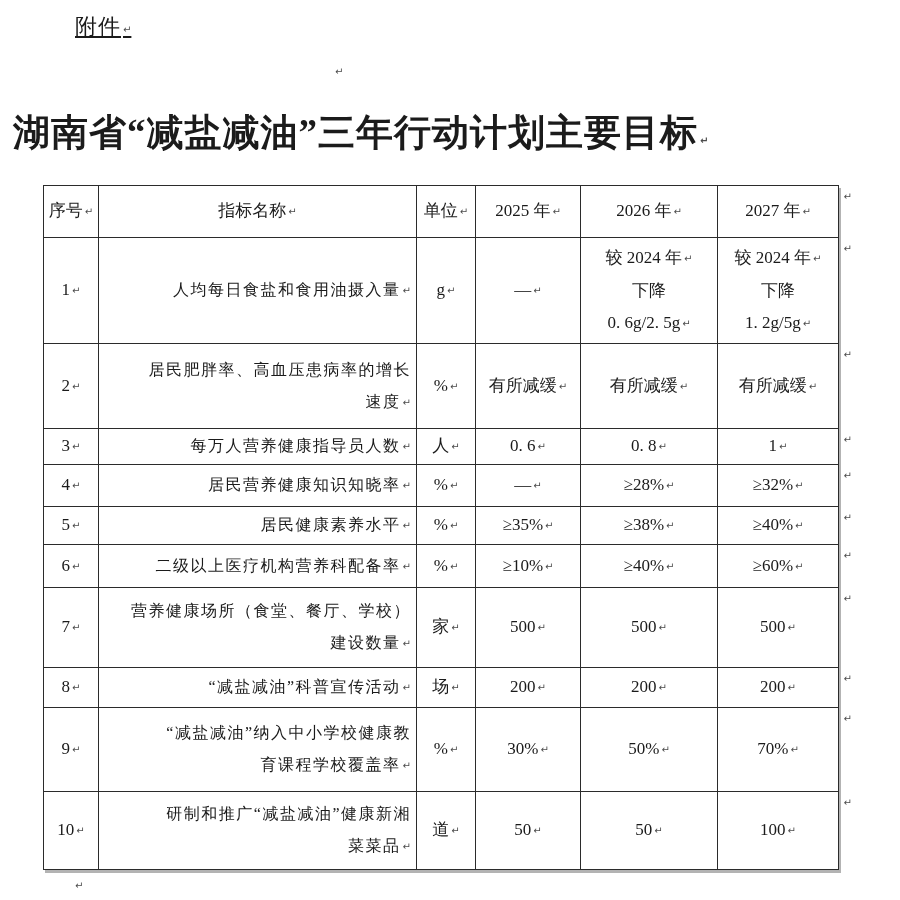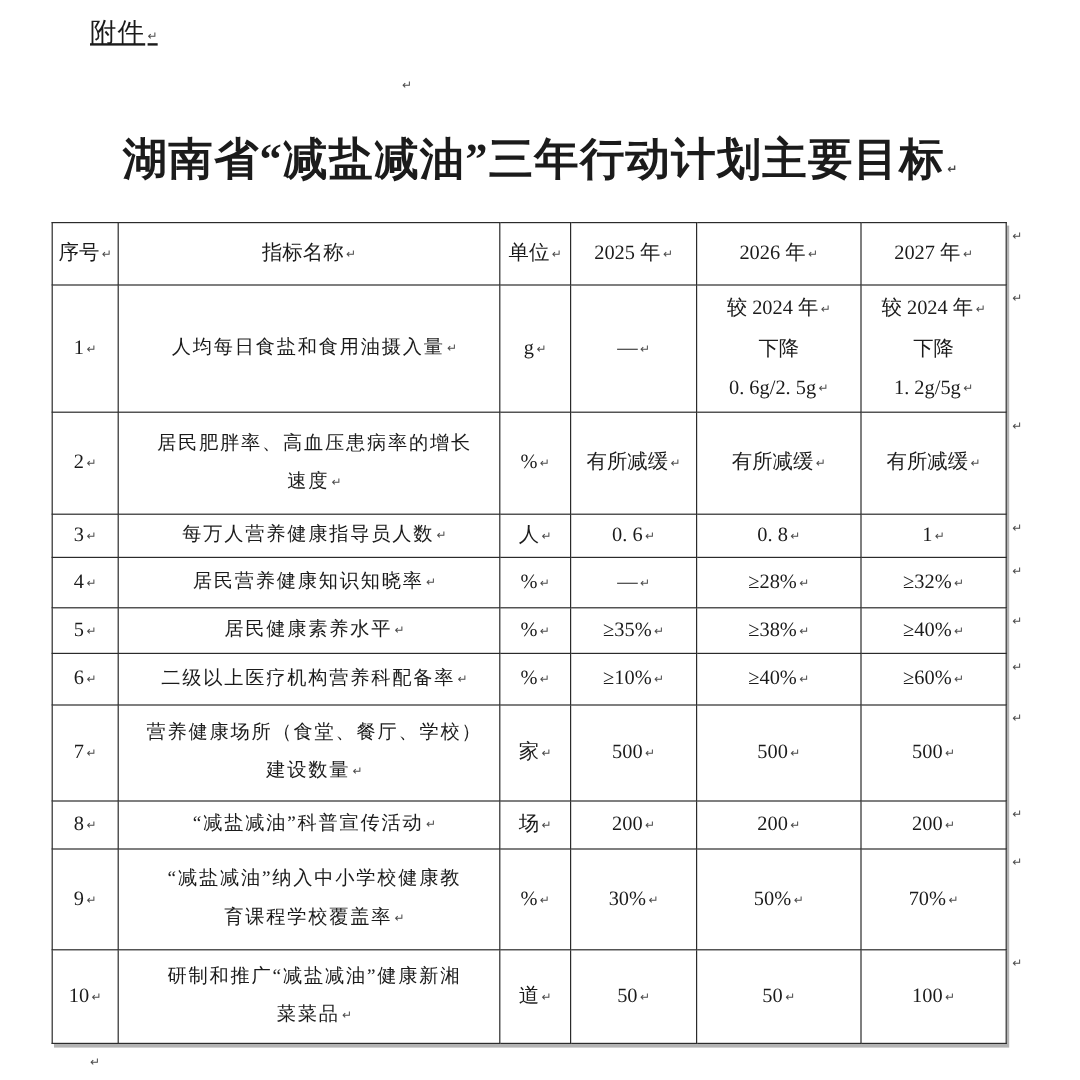--- a/index.html
+++ b/index.html
@@ -15,38 +15,38 @@
 
   .attachment {
     position:absolute; left:75px; top:12px;
     font-size:22px; letter-spacing:1px;text-decoration:underline;
   }
   .stray-mark { position:absolute; left:333px; top:62px; }
   .below-mark { position:absolute; left:73px; top:876px; }
 
   .doc-title {
     position:absolute; top:108px; left:0; width:100%;
-    text-align:center; font-size:37px; font-weight:bold;
-    letter-spacing:1px; white-space:nowrap;
+    text-align:left; font-size:37px; font-weight:bold;
+    letter-spacing:1px; white-space:nowrap;padding-left:13px;
   }
 
   table.goals {
     position:absolute; left:43px; top:185px;
     width:795px; border-collapse:collapse; table-layout:fixed;
     box-shadow:2px 3px 0 #b3b3b3;
   }
   .goals th, .goals td {
     border:1.6px solid #2b2b2b;
     text-align:center; vertical-align:middle;
     font-weight:normal; font-size:17px; line-height:32px;
     position:relative; overflow:visible;
     padding:0;
   }
   .goals td.name {
-    text-align:center; padding-left:14px; padding-right:5px;
+    text-align:right; padding-left:14px; padding-right:5px;
     letter-spacing:1.5px; font-size:16px;
   }
   .goals thead tr { height:52px; }
   .goals tbody tr:nth-child(1)  { height:106px; }
   .goals tbody tr:nth-child(2)  { height:85px; }
   .goals tbody tr:nth-child(3)  { height:36px; }
   .goals tbody tr:nth-child(4)  { height:42px; }
   .goals tbody tr:nth-child(5)  { height:38px; }
   .goals tbody tr:nth-child(6)  { height:43px; }
   .goals tbody tr:nth-child(7)  { height:80px; }

